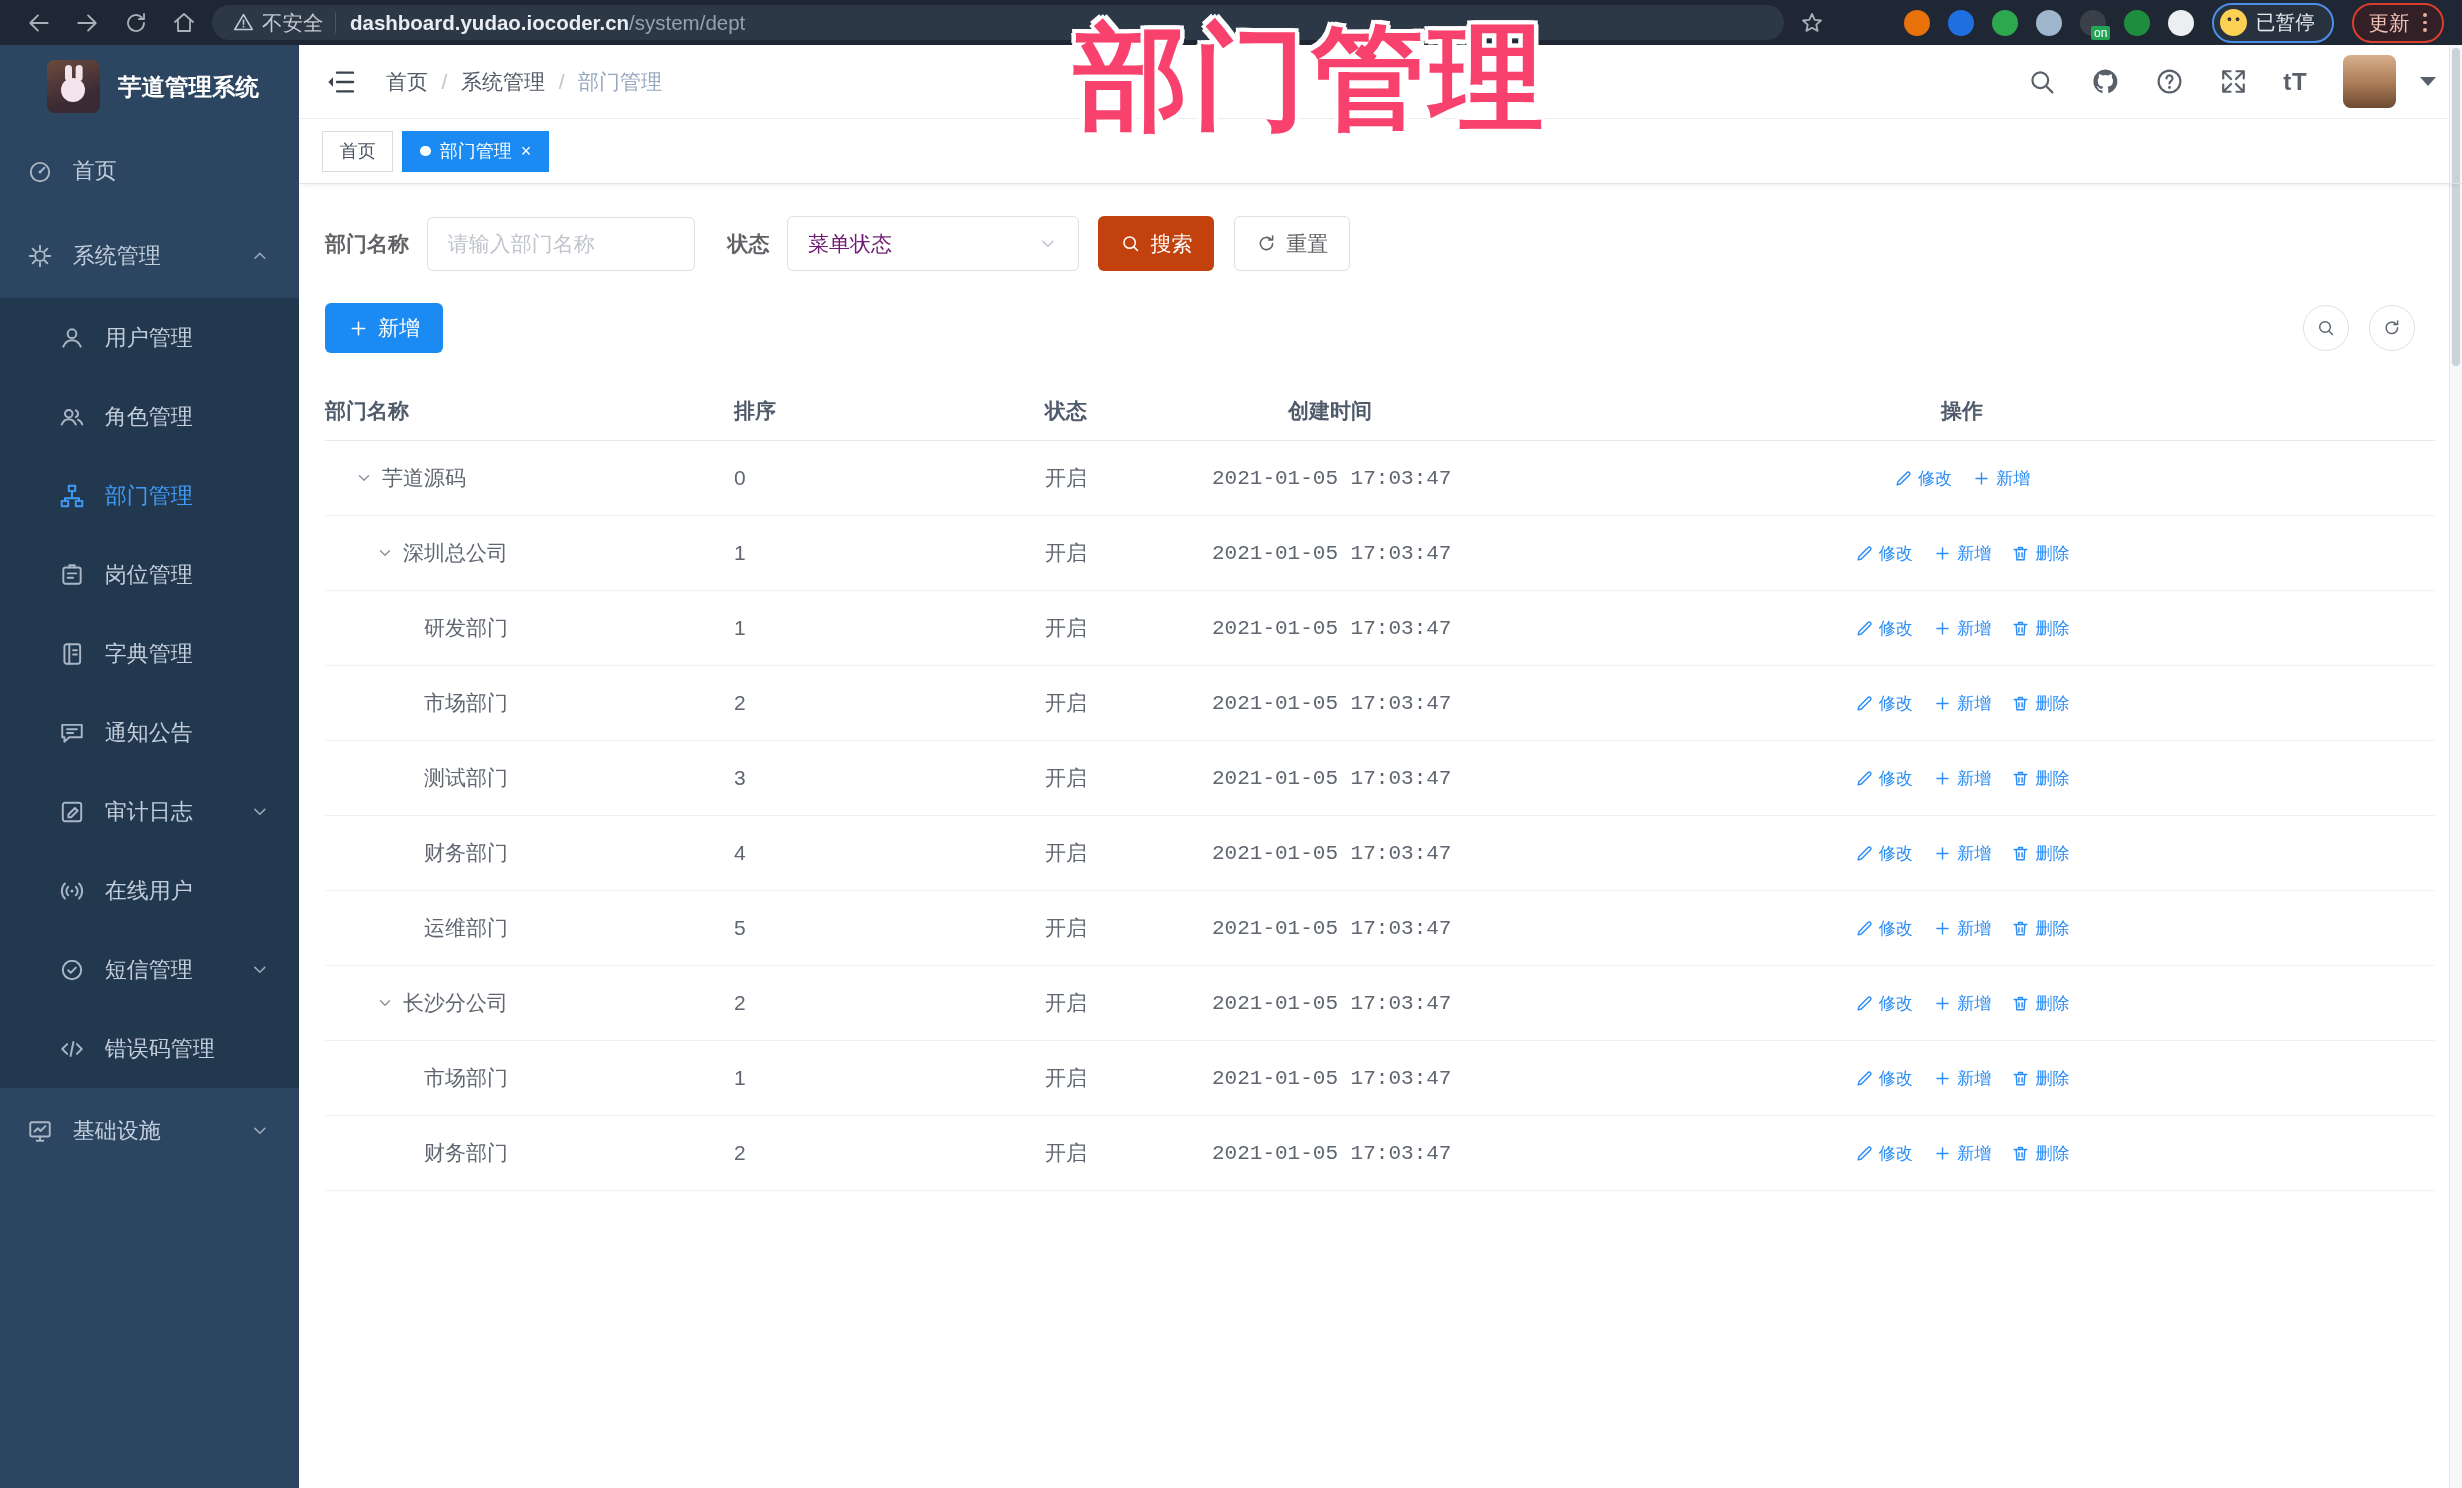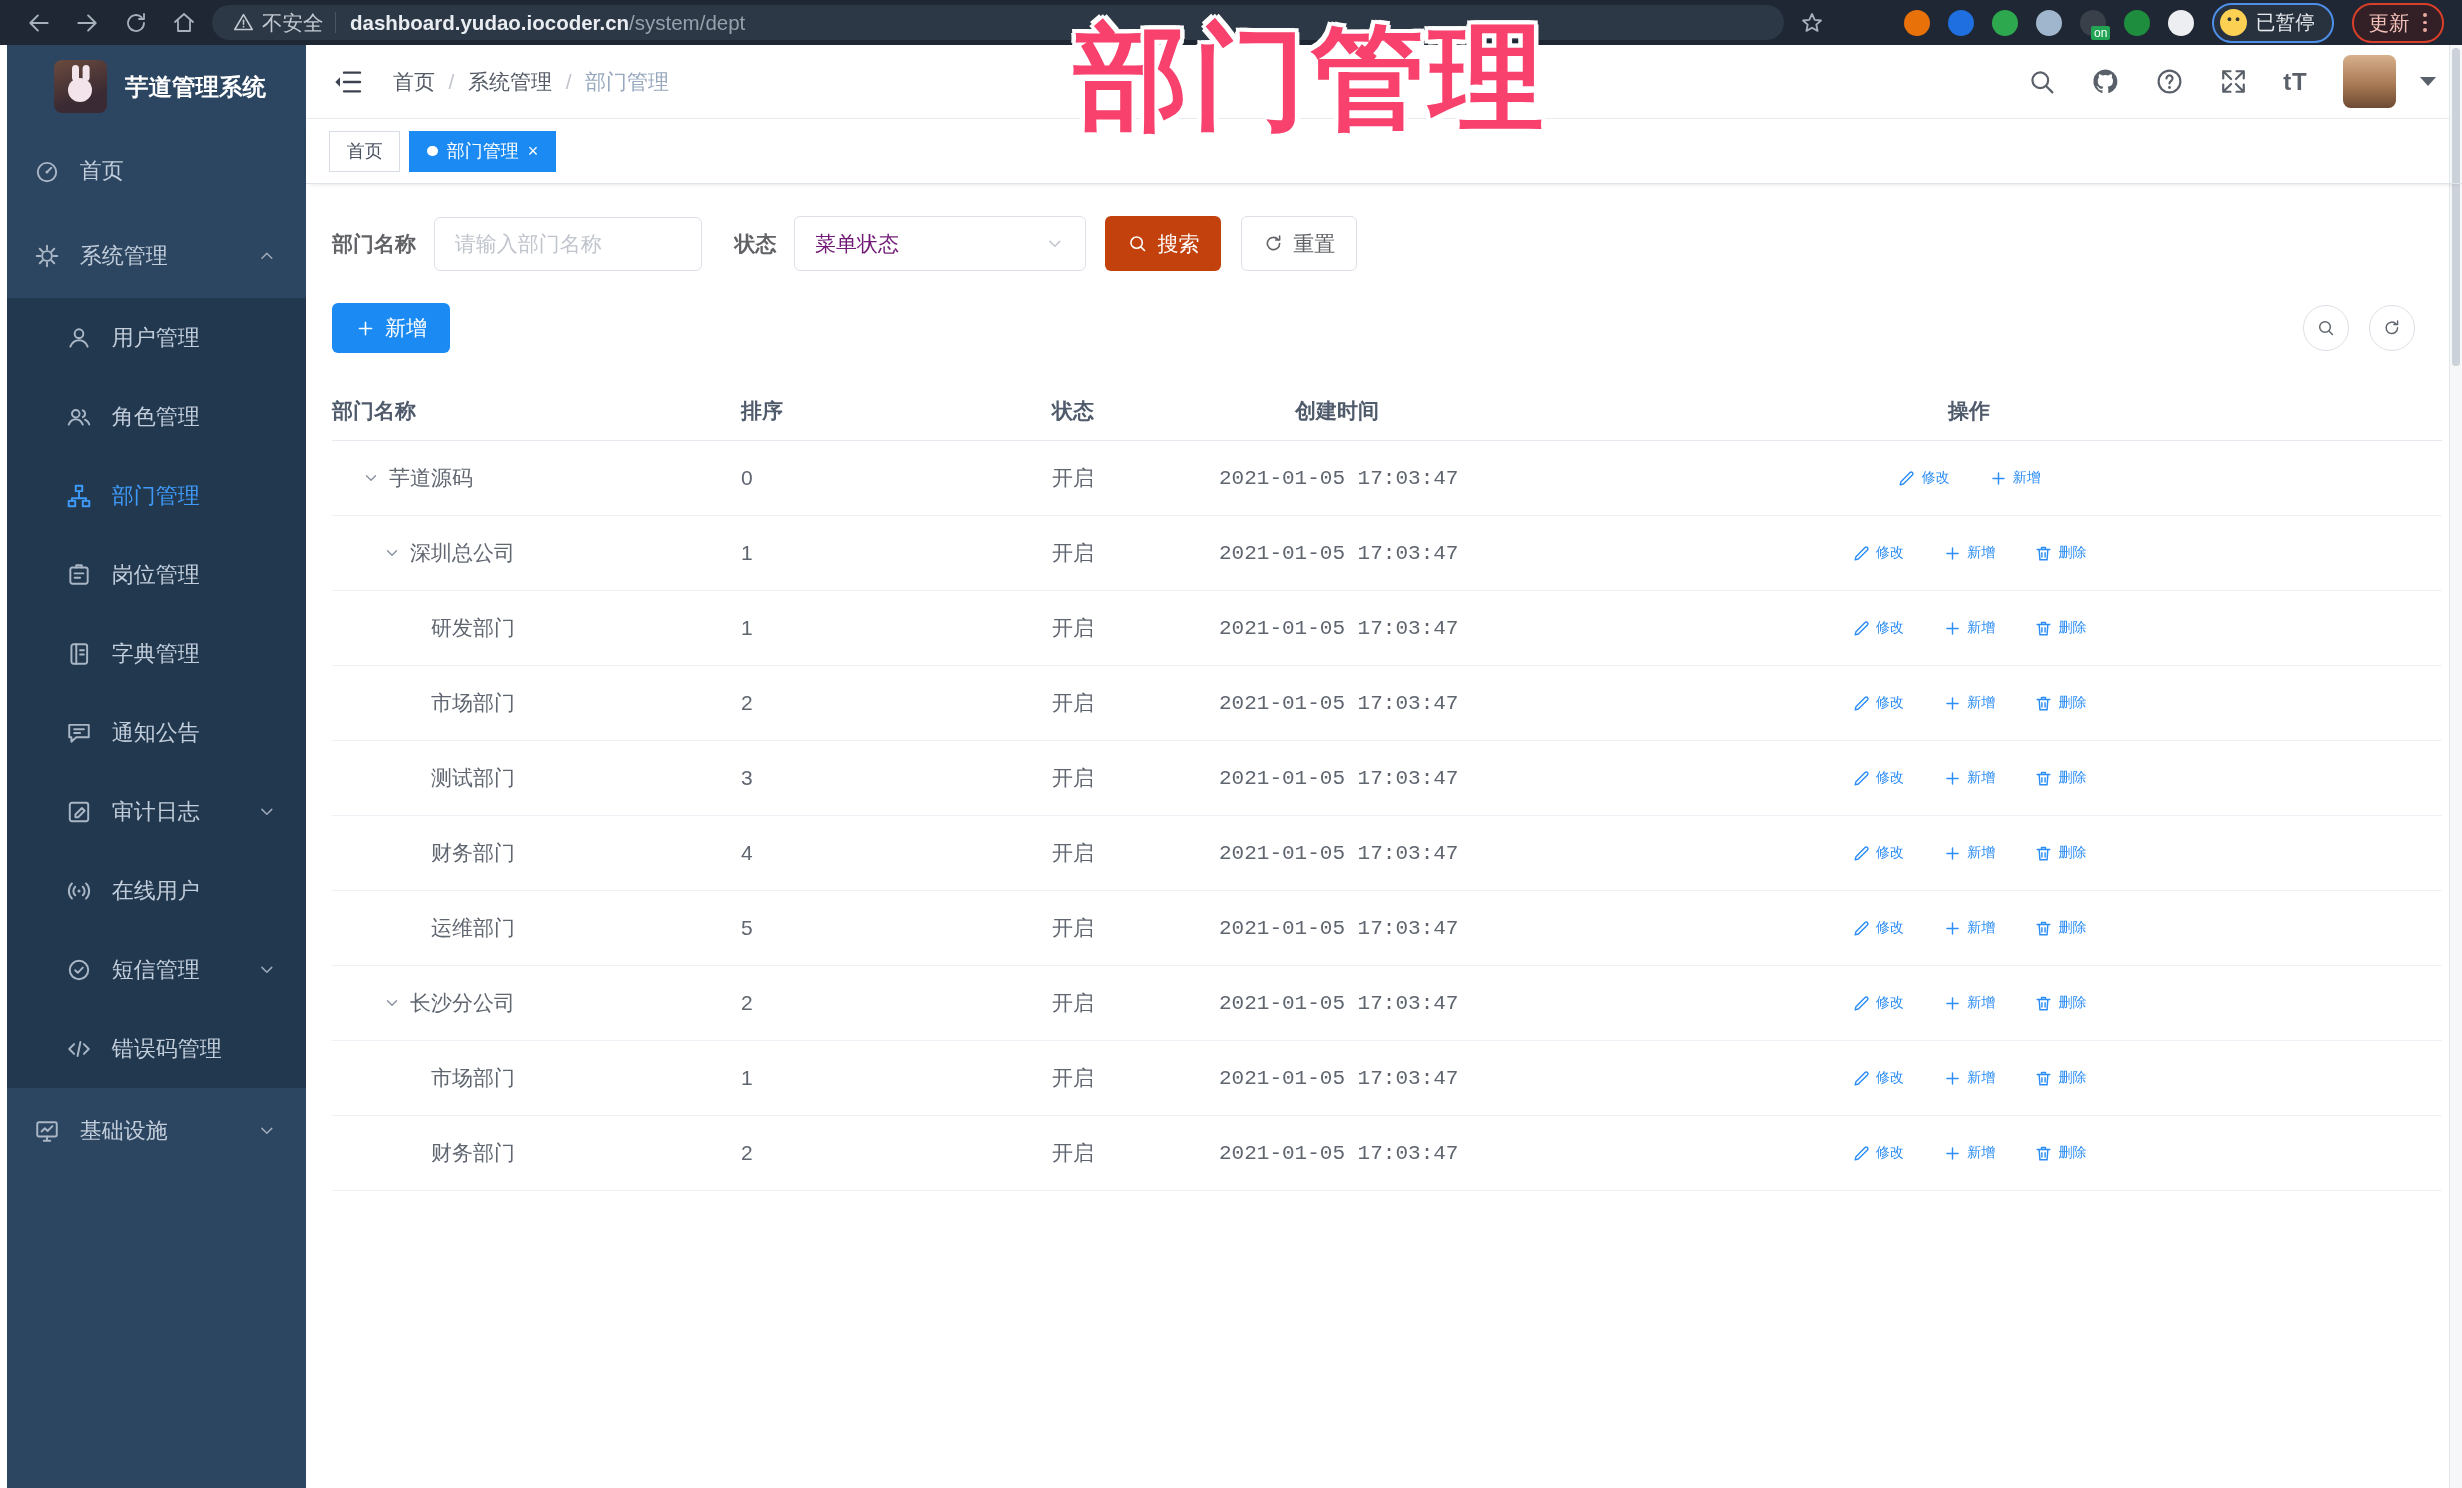--- a/index.html
+++ b/index.html
@@ -25,21 +25,21 @@
                 align-items:center;gap:9px;padding:0 16.7px 0 6px;color:#e8eaed;font-size:19.7px;}
   .face{width:27px;height:27px;border-radius:50%;background:radial-gradient(circle at 35% 38%,#333 1.5px,transparent 2.3px),
         radial-gradient(circle at 65% 38%,#333 1.5px,transparent 2.3px),#fcd053;}
   .update-btn{height:36px;border-radius:19.7px;border:2.3px solid #d93f2b;background:#332026;color:#f2c1b8;
               display:flex;align-items:center;gap:13.6px;padding:0 15px;font-size:20.5px;}
   .kebab{display:flex;flex-direction:column;gap:3.8px;}
   .kebab i{width:3.8px;height:3.8px;border-radius:50%;background:#e7a99f;}
 
   
   .app{display:flex;height:1443px;}
-  .sidebar{width:299px;flex:0 0 299px;background:#2c4560;overflow:hidden;margin-left:7px;}
+  .sidebar{width:299px;flex:0 0 299px;background:#2c4560;overflow:hidden;}
   .logo-row{height:83px;display:flex;align-items:center;padding-left:47px;gap:18px;}
   .logo{width:53px;height:53px;border-radius:7.6px;background:linear-gradient(160deg,#6b4a3e,#3a2a33 70%);position:relative;overflow:hidden;}
   .logo:before{content:"";position:absolute;left:14.4px;top:18px;width:24px;height:24px;border-radius:50%;background:#f2e4ea;}
   .logo:after{content:"";position:absolute;left:18px;top:4.5px;width:6.8px;height:16.7px;border-radius:3.8px;background:#f2e4ea;box-shadow:10.6px 0 0 #f2e4ea;}
   .app-title{color:#ffffff;font-size:23.5px;font-weight:bold;}
   .s-item{height:79px;display:flex;align-items:center;gap:19.7px;font-size:22px;color:#c2cedb;cursor:pointer;}
   .s-item.top{height:85px;padding-left:27px;background:#2c4560;}
   .s-item.sub{padding-left:59px;background:#22384f;}
   .s-item .micon{width:26px;height:26px;color:#a9b6c5;flex:0 0 auto;}
   .s-item.active{color:#3f9bfa;}
@@ -98,21 +98,21 @@
   .c-name{width:409px;flex:0 0 409px;}
   .c-sort{width:311px;flex:0 0 311px;}
   .c-status{width:167px;flex:0 0 167px;}
   .c-created{width:606px;flex:0 0 606px;font-family:Liberation Mono, monospace;}
   .c-actions{width:288px;flex:0 0 288px;display:flex;justify-content:center;}
   .thead .c-created{padding-left:76px;box-sizing:border-box;}
   .row{display:flex;align-items:center;height:74px;border-bottom:0.8px solid #eef1f6;color:#5f6670;}
   .row .c-name{display:flex;align-items:center;padding-left:calc(30px + var(--lvl,0)*21px);box-sizing:border-box;}
   .caret-slot{width:27px;flex:0 0 27px;color:#87919e;display:flex;align-items:center;}
   .caret-slot svg{width:18px;height:18px;}
-  .row .c-actions{gap:39px;color:#2b8df5;font-size:14px;}
+  .row .c-actions{gap:20px;color:#2b8df5;font-size:17px;}
   .act{display:flex;align-items:center;gap:5.3px;cursor:pointer;white-space:nowrap;}
   .act svg{width:19px;height:19px;}
 
   
   .annotation{position:absolute;left:1074px;top:1.5px;font-size:114px;font-weight:bold;letter-spacing:4.5px;z-index:40;
     text-shadow:-3.8px -3.8px 0 #fff,3.8px -3.8px 0 #fff,-3.8px 3.8px 0 #fff,3.8px 3.8px 0 #fff,0 -4.5px 0 #fff,0 4.5px 0 #fff,-4.5px 0 0 #fff,4.5px 0 0 #fff;}
 
   
   .pg-scroll{position:absolute;right:0;top:45px;bottom:0;width:12px;background:#f6f7f9;border-left:0.8px solid #e4e7eb;}
   .pg-thumb{position:absolute;top:3px;left:2.3px;width:7.6px;height:318px;border-radius:3.8px;background:#ccd2da;}

